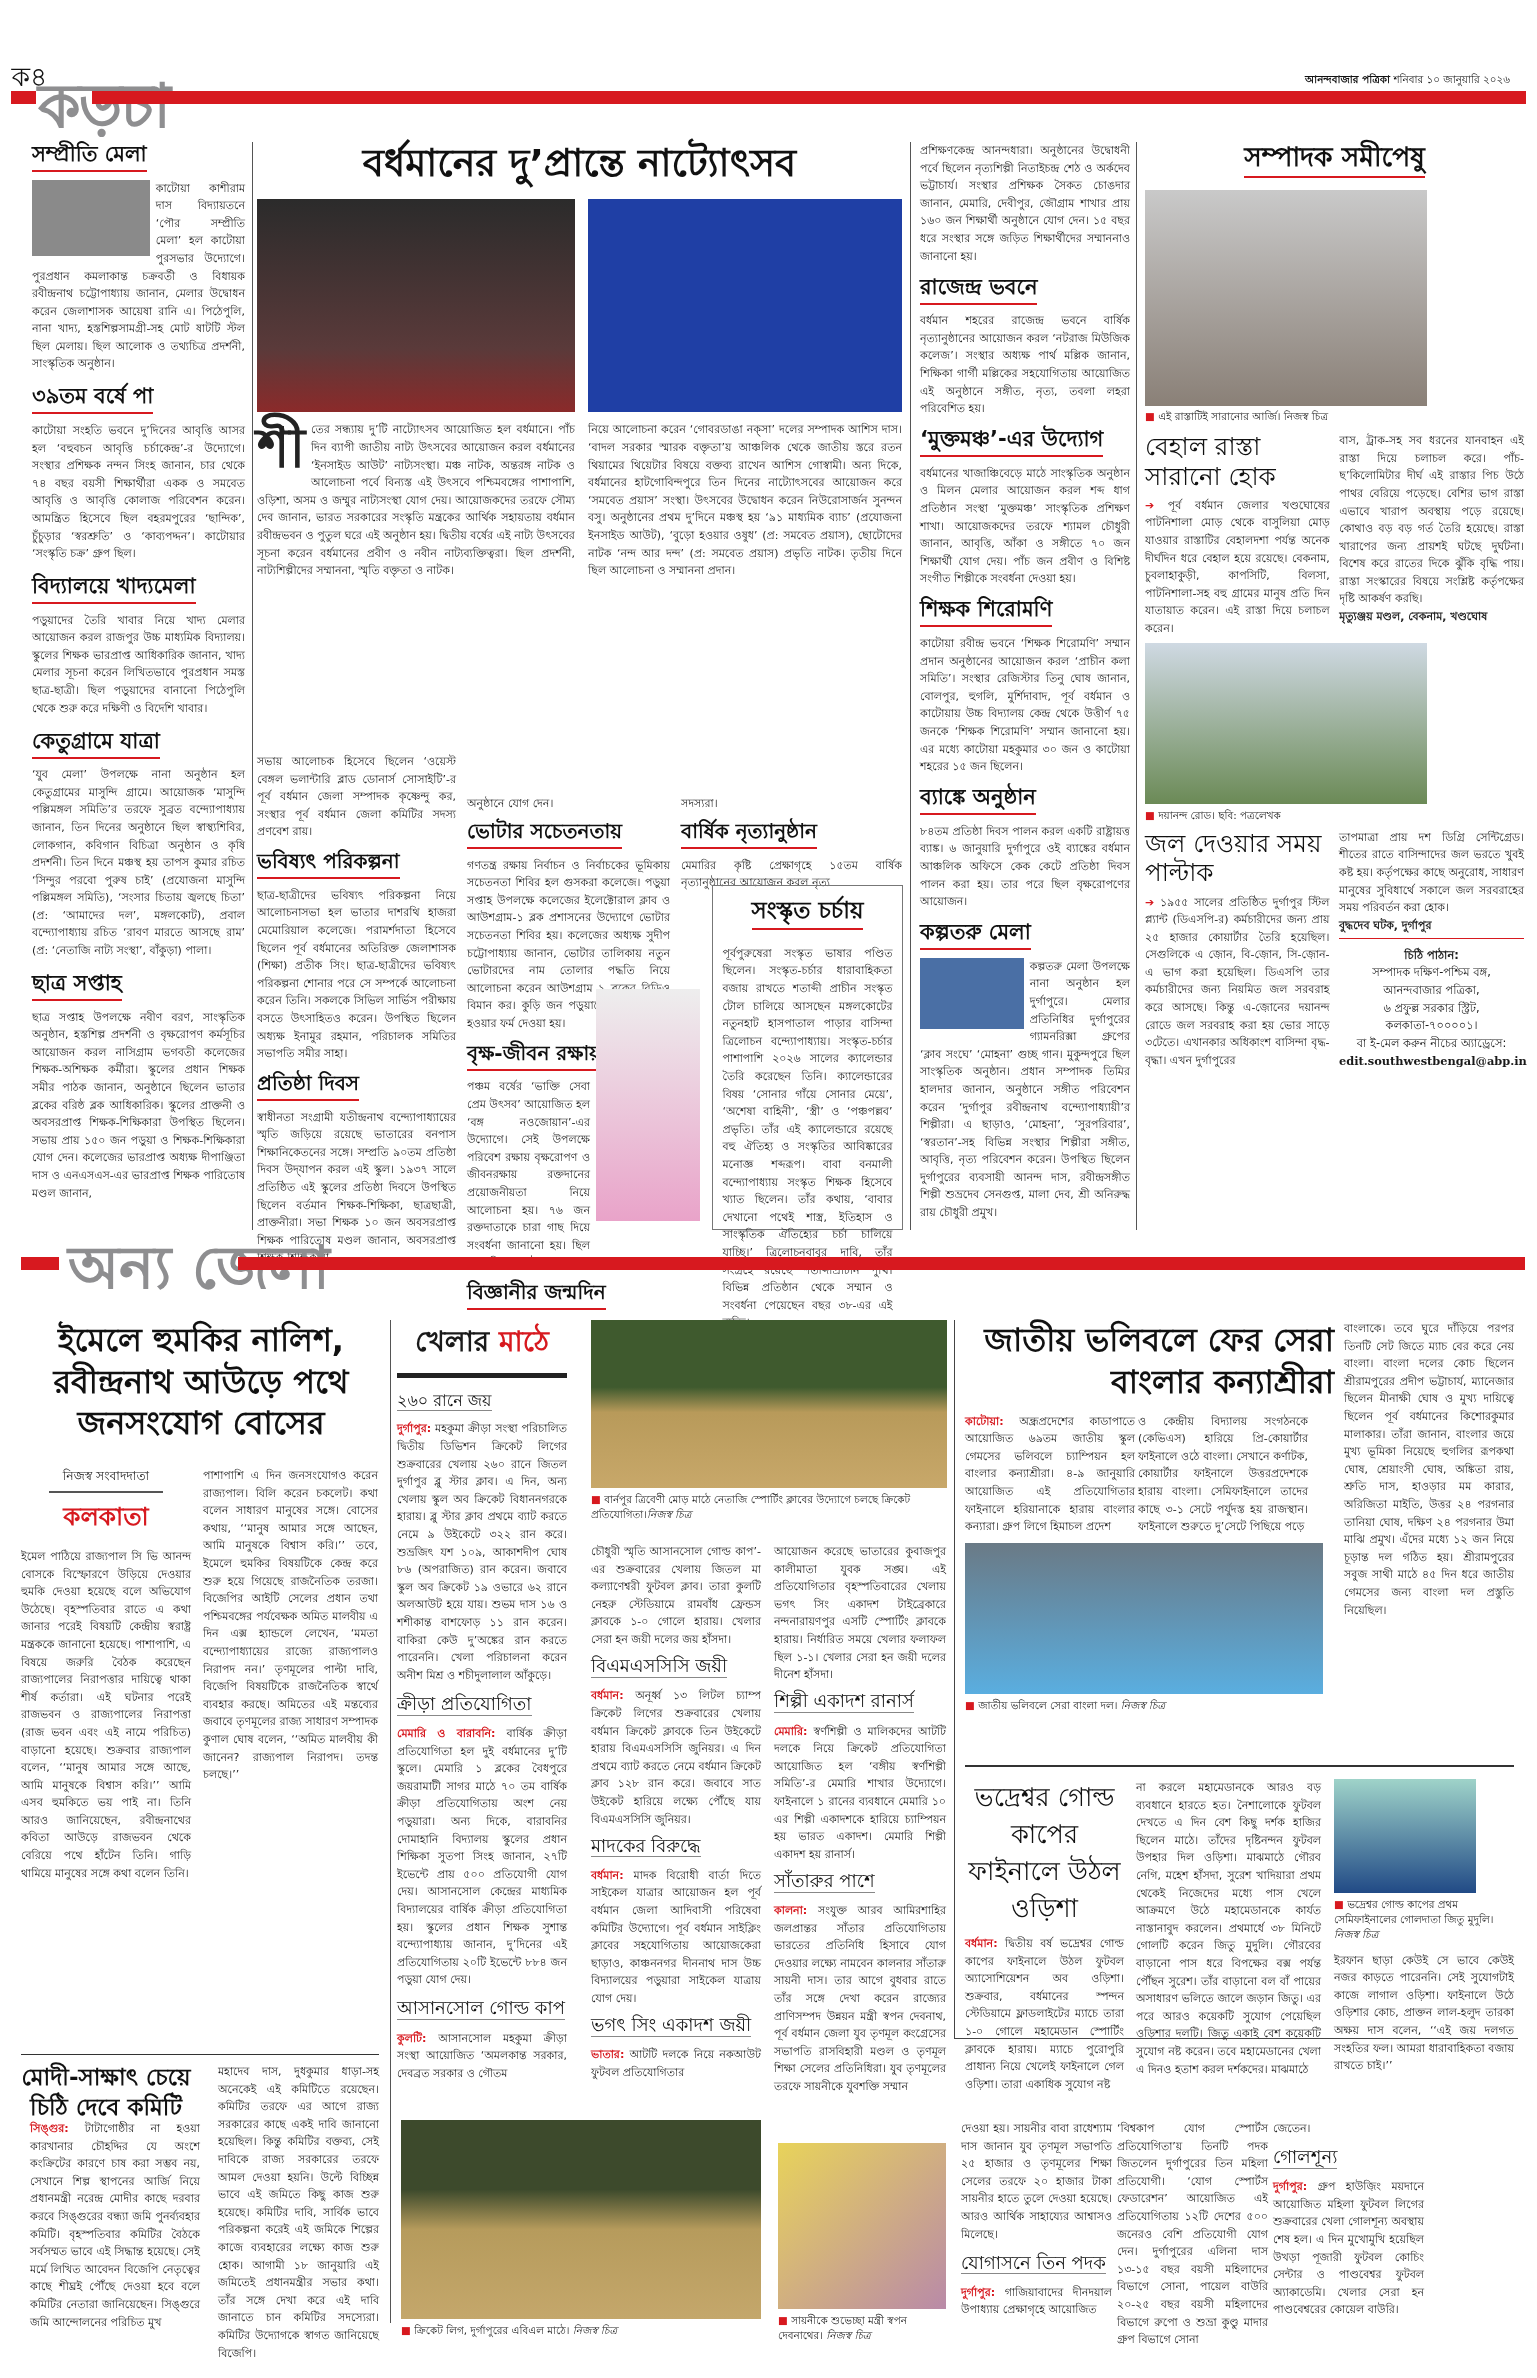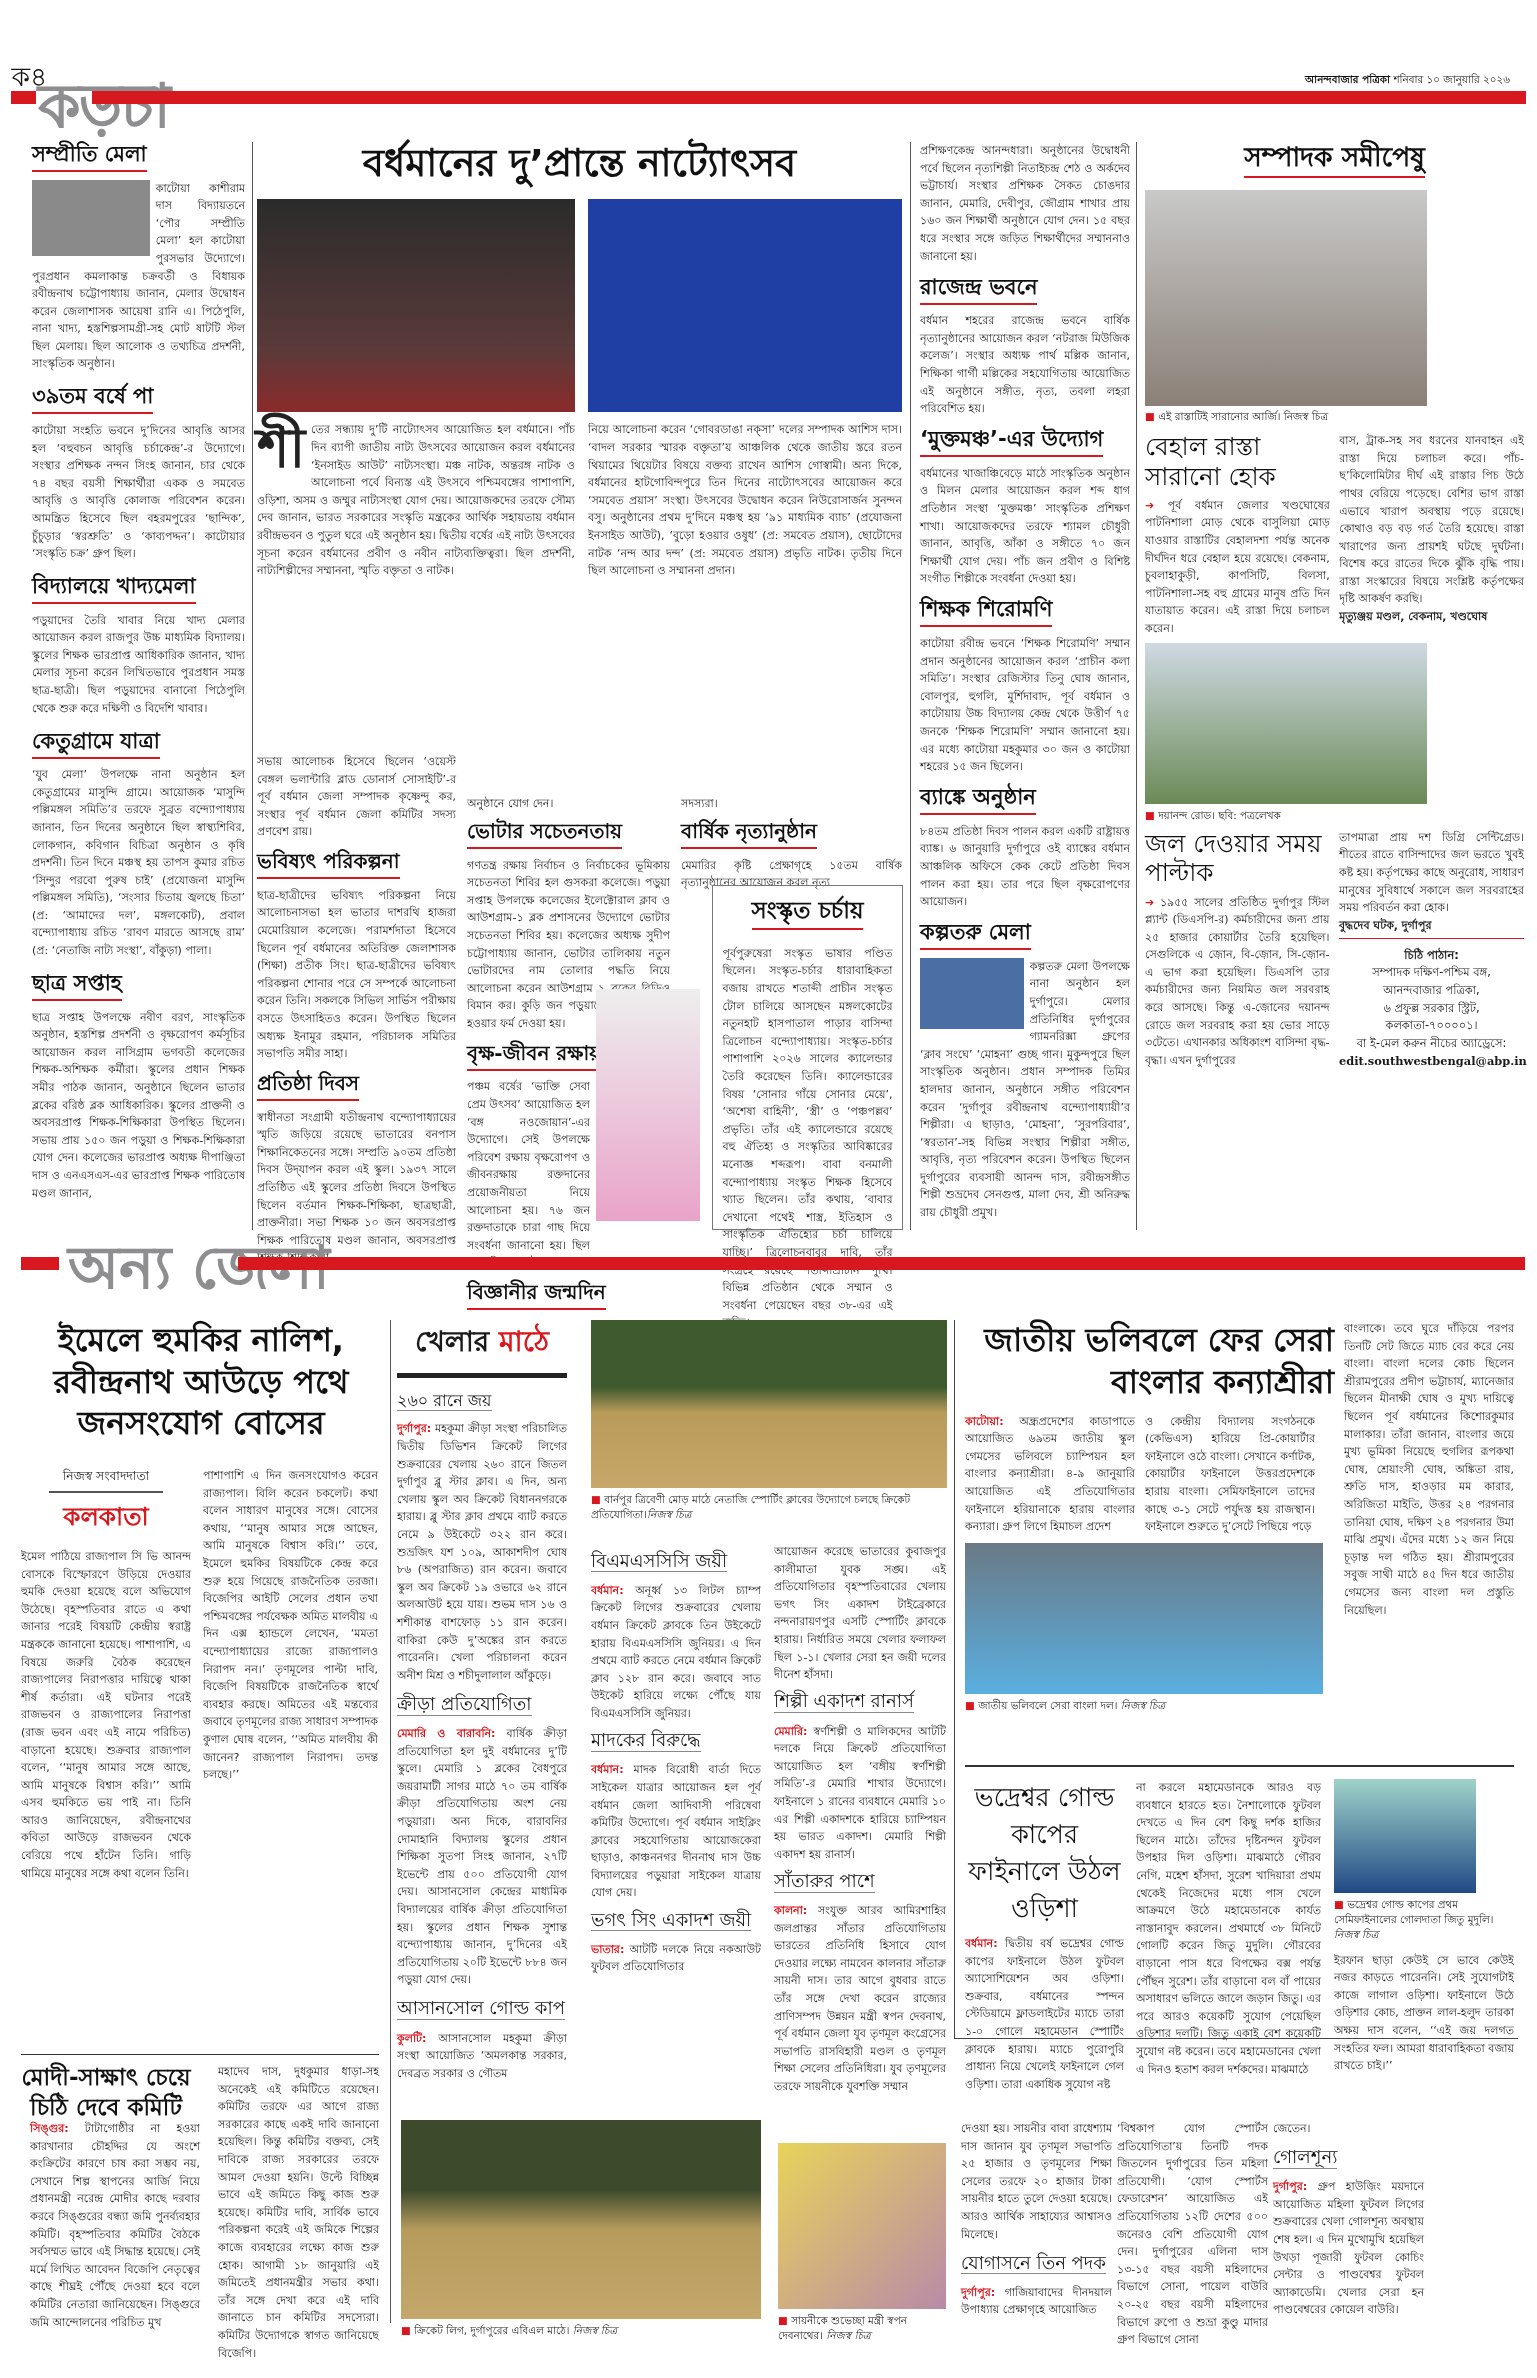--- a/index.html
+++ b/index.html
@@ -185,20 +185,21 @@
   <div class="hd gray-ul" style="font-size:18px;font-weight:normal;margin-top:9.5px">আসানসোল গোল্ড কাপ</div>
   <div class="txt"><span class="place">কুলটি:</span> <span>আসানসোল মহকুমা ক্রীড়া সংস্থা আয়োজিত ‘অমলকান্ত সরকার, দেবব্রত সরকার ও গৌতম</span></div>
 </div>
 
 <div class="col" style="left:591px;top:1320px;width:356px">
   <div class="photo" style="width:356px;height:168px;background:linear-gradient(#3f5a2e 0%,#3f5a2e 40%,#b89a5a 55%,#c8a86a)"></div>
   <div class="cap"><span>বার্নপুর ত্রিবেণী মোড় মাঠে নেতাজি স্পোর্টিং ক্লাবের উদ্যোগে চলছে ক্রিকেট প্রতিযোগিতা।</span><i>নিজস্ব চিত্র</i></div>
 </div>
 
 <div class="col" style="left:591px;top:1543px;width:170px">
+  <div class="txt">চৌধুরী স্মৃতি আসানসোল গোল্ড কাপ’-এর শুক্রবারের খেলায় জিতল মা কল্যাণেশ্বরী ফুটবল ক্লাব। তারা কুলটি নেহরু স্টেডিয়ামে রামবাঁধ ফ্রেন্ডস ক্লাবকে ১-০ গোলে হারায়। খেলার সেরা হন জয়ী দলের জয় হাঁসদা।</div>
   <div class="hd gray-ul" style="font-size:18px;font-weight:normal;margin-top:7.6px">বিএমএসসিসি জয়ী</div>
   <div class="txt"><span class="place">বর্ধমান:</span> <span>অনূর্ধ্ব ১৩ লিটল চ্যাম্প ক্রিকেট লিগের শুক্রবারের খেলায় বর্ধমান ক্রিকেট ক্লাবকে তিন উইকেটে হারায় বিএমএসসিসি জুনিয়র। এ দিন প্রথমে ব্যাট করতে নেমে বর্ধমান ক্রিকেট ক্লাব ১২৮ রান করে। জবাবে সাত উইকেট হারিয়ে লক্ষ্যে পৌঁছে যায় বিএমএসসিসি জুনিয়র।</span></div>
   <div class="hd gray-ul" style="font-size:18px;font-weight:normal;margin-top:7.6px">মাদকের বিরুদ্ধে</div>
   <div class="txt"><span class="place">বর্ধমান:</span> <span>মাদক বিরোধী বার্তা দিতে সাইকেল যাত্রার আয়োজন হল পূর্ব বর্ধমান জেলা আদিবাসী পরিষেবা কমিটির উদ্যোগে। পূর্ব বর্ধমান সাইক্লিং ক্লাবের সহযোগিতায় আয়োজকেরা ছাড়াও, কাঞ্চননগর দীননাথ দাস উচ্চ বিদ্যালয়ের পড়ুয়ারা সাইকেল যাত্রায় যোগ দেয়।</span></div>
   <div class="hd gray-ul" style="font-size:18px;font-weight:normal;margin-top:7.6px">ভগৎ সিং একাদশ জয়ী</div>
   <div class="txt"><span class="place">ভাতার:</span> <span>আটটি দলকে নিয়ে নকআউট ফুটবল প্রতিযোগিতার</span></div>
 </div>
 
 <div class="col" style="left:774px;top:1543px;width:172px">
   <div class="txt">আয়োজন করেছে ভাতারের কুবাজপুর কালীমাতা যুবক সঙ্ঘ। এই প্রতিযোগিতার বৃহস্পতিবারের খেলায় ভগৎ সিং একাদশ টাইব্রেকারে নন্দনারায়ণপুর এসটি স্পোর্টিং ক্লাবকে হারায়। নির্ধারিত সময়ে খেলার ফলাফল ছিল ১-১। খেলার সেরা হন জয়ী দলের দীনেশ হাঁসদা।</div>
@@ -213,21 +214,21 @@
   <div class="cap"><span>ক্রিকেট লিগ, দুর্গাপুরের এবিএল মাঠে।</span> <i>নিজস্ব চিত্র</i></div>
 </div>
 <div class="col" style="left:778px;top:2143px;width:168px">
   <div class="photo" style="width:168px;height:166px;background:linear-gradient(135deg,#e8d35a,#b98aa8)"></div>
   <div class="cap"><span>সায়নীকে শুভেচ্ছা মন্ত্রী স্বপন দেবনাথের।</span> <i>নিজস্ব চিত্র</i></div>
 </div>
 
 <div class="box" style="left:954px;top:1320px;width:564px;height:719px;border-width:0 0 1.9px 1.9px;border-color:#444"></div>
 <div class="col" style="left:965px;top:1320px;width:369px">
   <div class="hd" style="font-size:32px;text-align:right;line-height:1.3">জাতীয় ভলিবলে ফের সেরা বাংলার কন্যাশ্রীরা</div>
-  <div style="display:flex;gap:10px;margin-top:9.5px">
+  <div style="display:flex;gap:3px;margin-top:9.5px">
     <div class="txt" style="width:170px"><span class="place">কাটোয়া:</span> <span>অন্ধ্রপ্রদেশের কাডাপাতে আয়োজিত ৬৯তম জাতীয় স্কুল গেমসের ভলিবলে চ্যাম্পিয়ন হল বাংলার কন্যাশ্রীরা। ৪-৯ জানুয়ারি আয়োজিত এই প্রতিযোগিতার ফাইনালে হরিয়ানাকে হারায় বাংলার কন্যারা। গ্রুপ লিগে হিমাচল প্রদেশ</span></div>
     <div class="txt" style="width:170px">ও কেন্দ্রীয় বিদ্যালয় সংগঠনকে (কেভিএস) হারিয়ে প্রি-কোয়ার্টার ফাইনালে ওঠে বাংলা। সেখানে কর্ণাটক, কোয়ার্টার ফাইনালে উত্তরপ্রদেশকে হারায় বাংলা। সেমিফাইনালে তাদের কাছে ৩-১ সেটে পর্যুদস্ত হয় রাজস্থান। ফাইনালে শুরুতে দু’সেটে পিছিয়ে পড়ে</div>
   </div>
   <div class="photo" style="width:358px;height:151px;margin-top:7.6px;background:linear-gradient(#6a7a86,#5aaee0)"></div>
   <div class="cap"><span>জাতীয় ভলিবলে সেরা বাংলা দল।</span> <i>নিজস্ব চিত্র</i></div>
 </div>
 <div class="col" style="left:1344px;top:1320px;width:170px">
   <div class="txt">বাংলাকে। তবে ঘুরে দাঁড়িয়ে পরপর তিনটি সেট জিতে ম্যাচ বের করে নেয় বাংলা। বাংলা দলের কোচ ছিলেন শ্রীরামপুরের প্রদীপ ভট্টাচার্য, ম্যানেজার ছিলেন মীনাক্ষী ঘোষ ও মুখ্য দায়িত্বে ছিলেন পূর্ব বর্ধমানের কিশোরকুমার মালাকার। তাঁরা জানান, বাংলার জয়ে মুখ্য ভূমিকা নিয়েছে হুগলির রূপকথা ঘোষ, শ্রেয়াংসী ঘোষ, অঙ্কিতা রায়, শ্রুতি দাস, হাওড়ার মম কারার, অরিজিতা মাইতি, উত্তর ২৪ পরগনার তানিয়া ঘোষ, দক্ষিণ ২৪ পরগনার উমা মাঝি প্রমুখ। এঁদের মধ্যে ১২ জন নিয়ে চূড়ান্ত দল গঠিত হয়। শ্রীরামপুরের সবুজ সাথী মাঠে ৪৫ দিন ধরে জাতীয় গেমসের জন্য বাংলা দল প্রস্তুতি নিয়েছিল।</div>
 </div>
 <div class="hline" style="left:965px;top:1765px;width:549px;height:1.9px;background:#333"></div>

